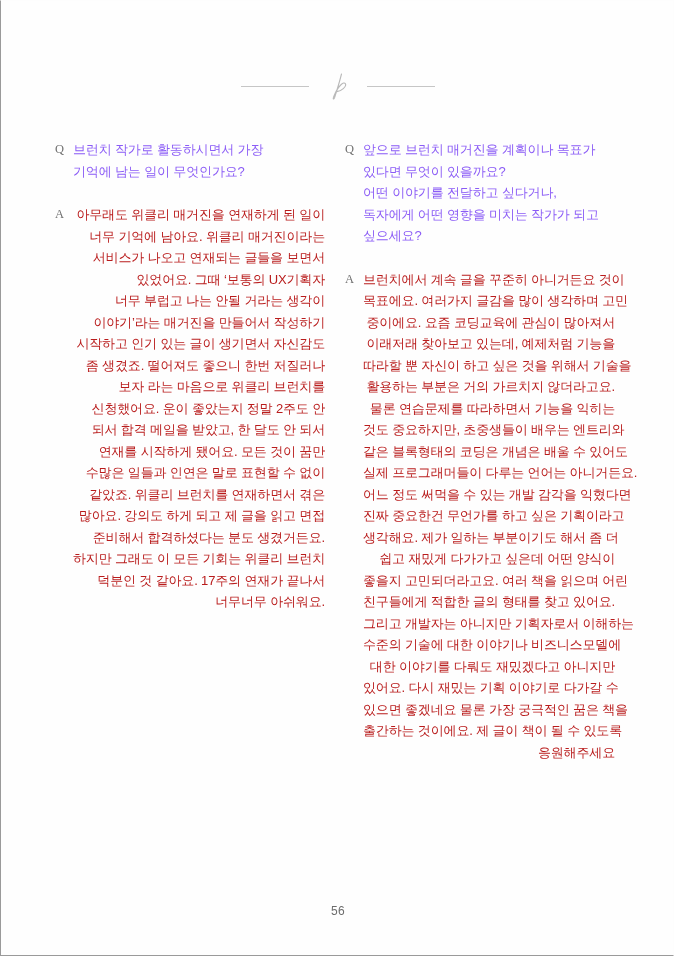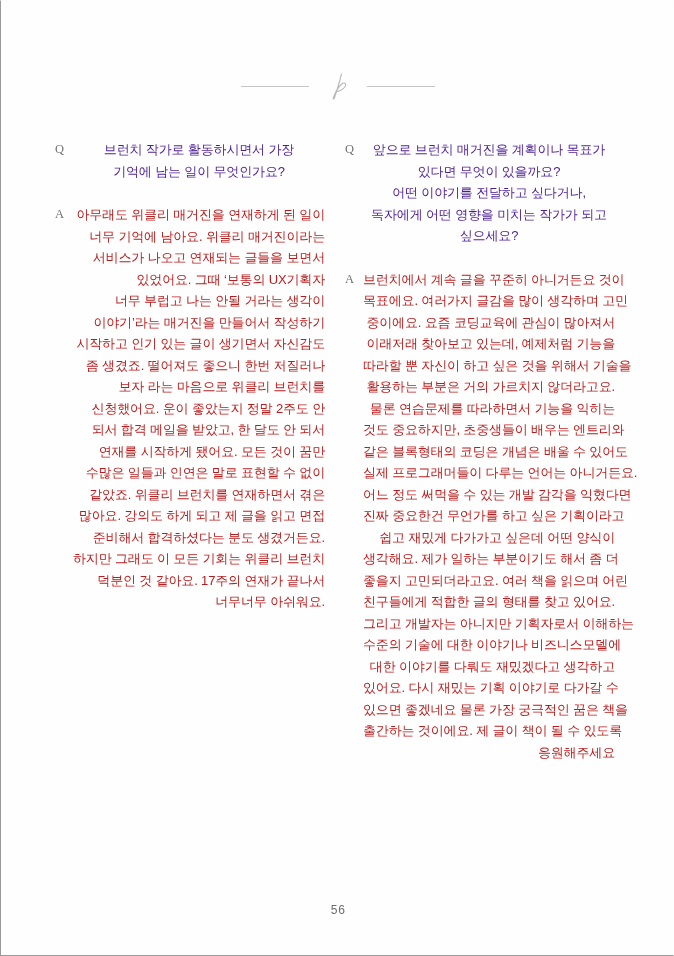--- a/index.html
+++ b/index.html
@@ -86,38 +86,37 @@
   }
   .qa-lines li {
     font-size: 13px;
     line-height: 21.5px;
     color: #6b6b6b;
     white-space: pre;
     letter-spacing: -0.15px;
   }
 
   .qa-question .qa-lines li {
-    color: #4c1d95;
-    text-align: center;
+    color: #8b5cf6;
   }
   .qa-answer .qa-lines li {
     color: #b91c1c;
     text-align: right;
   }
 
   
   #page-number {
     position: absolute;
     left: 0;
     top: 903px;
     width: 674px;
     text-align: center;
     font-size: 12px;
     color: #6c6c6c;
-    font-family: Liberation Mono, monospace;
+    font-family: Liberation Sans, sans-serif;
     letter-spacing: 0.4px;
   }
 </style>
 </head>
 <body>
 
 <div id="page">
 
   <div id="ornament">
     <span class="orn-rule"></span>
@@ -185,27 +184,27 @@
         <li>중이에요. 요즘 코딩교육에 관심이 많아져서</li>
         <li>이래저래 찾아보고 있는데, 예제처럼 기능을</li>
         <li>따라할 뿐 자신이 하고 싶은 것을 위해서 기술을</li>
         <li>활용하는 부분은 거의 가르치지 않더라고요.</li>
         <li>물론 연습문제를 따라하면서 기능을 익히는</li>
         <li>것도 중요하지만, 초중생들이 배우는 엔트리와</li>
         <li>같은 블록형태의 코딩은 개념은 배울 수 있어도</li>
         <li>실제 프로그래머들이 다루는 언어는 아니거든요.</li>
         <li>어느 정도 써먹을 수 있는 개발 감각을 익혔다면</li>
         <li>진짜 중요한건 무언가를 하고 싶은 기획이라고</li>
+        <li>생각해요. 제가 일하는 부분이기도 해서 좀 더</li>
         <li>쉽고 재밌게 다가가고 싶은데 어떤 양식이</li>
-        <li>생각해요. 제가 일하는 부분이기도 해서 좀 더</li>
         <li>좋을지 고민되더라고요. 여러 책을 읽으며 어린</li>
         <li>친구들에게 적합한 글의 형태를 찾고 있어요.</li>
         <li>그리고 개발자는 아니지만 기획자로서 이해하는</li>
         <li>수준의 기술에 대한 이야기나 비즈니스모델에</li>
-        <li>대한 이야기를 다뤄도 재밌겠다고 생각하고</li>
+        <li>대한 이야기를 다뤄도 재밌겠다고 아니지만</li>
         <li>있어요. 다시 재밌는 기획 이야기로 다가갈 수</li>
         <li>있으면 좋겠네요 물론 가장 궁극적인 꿈은 책을</li>
         <li>출간하는 것이에요. 제 글이 책이 될 수 있도록</li>
         <li>응원해주세요</li>
       </ul>
     </div>
 
   </div>
 
   <div id="page-number">56</div>

